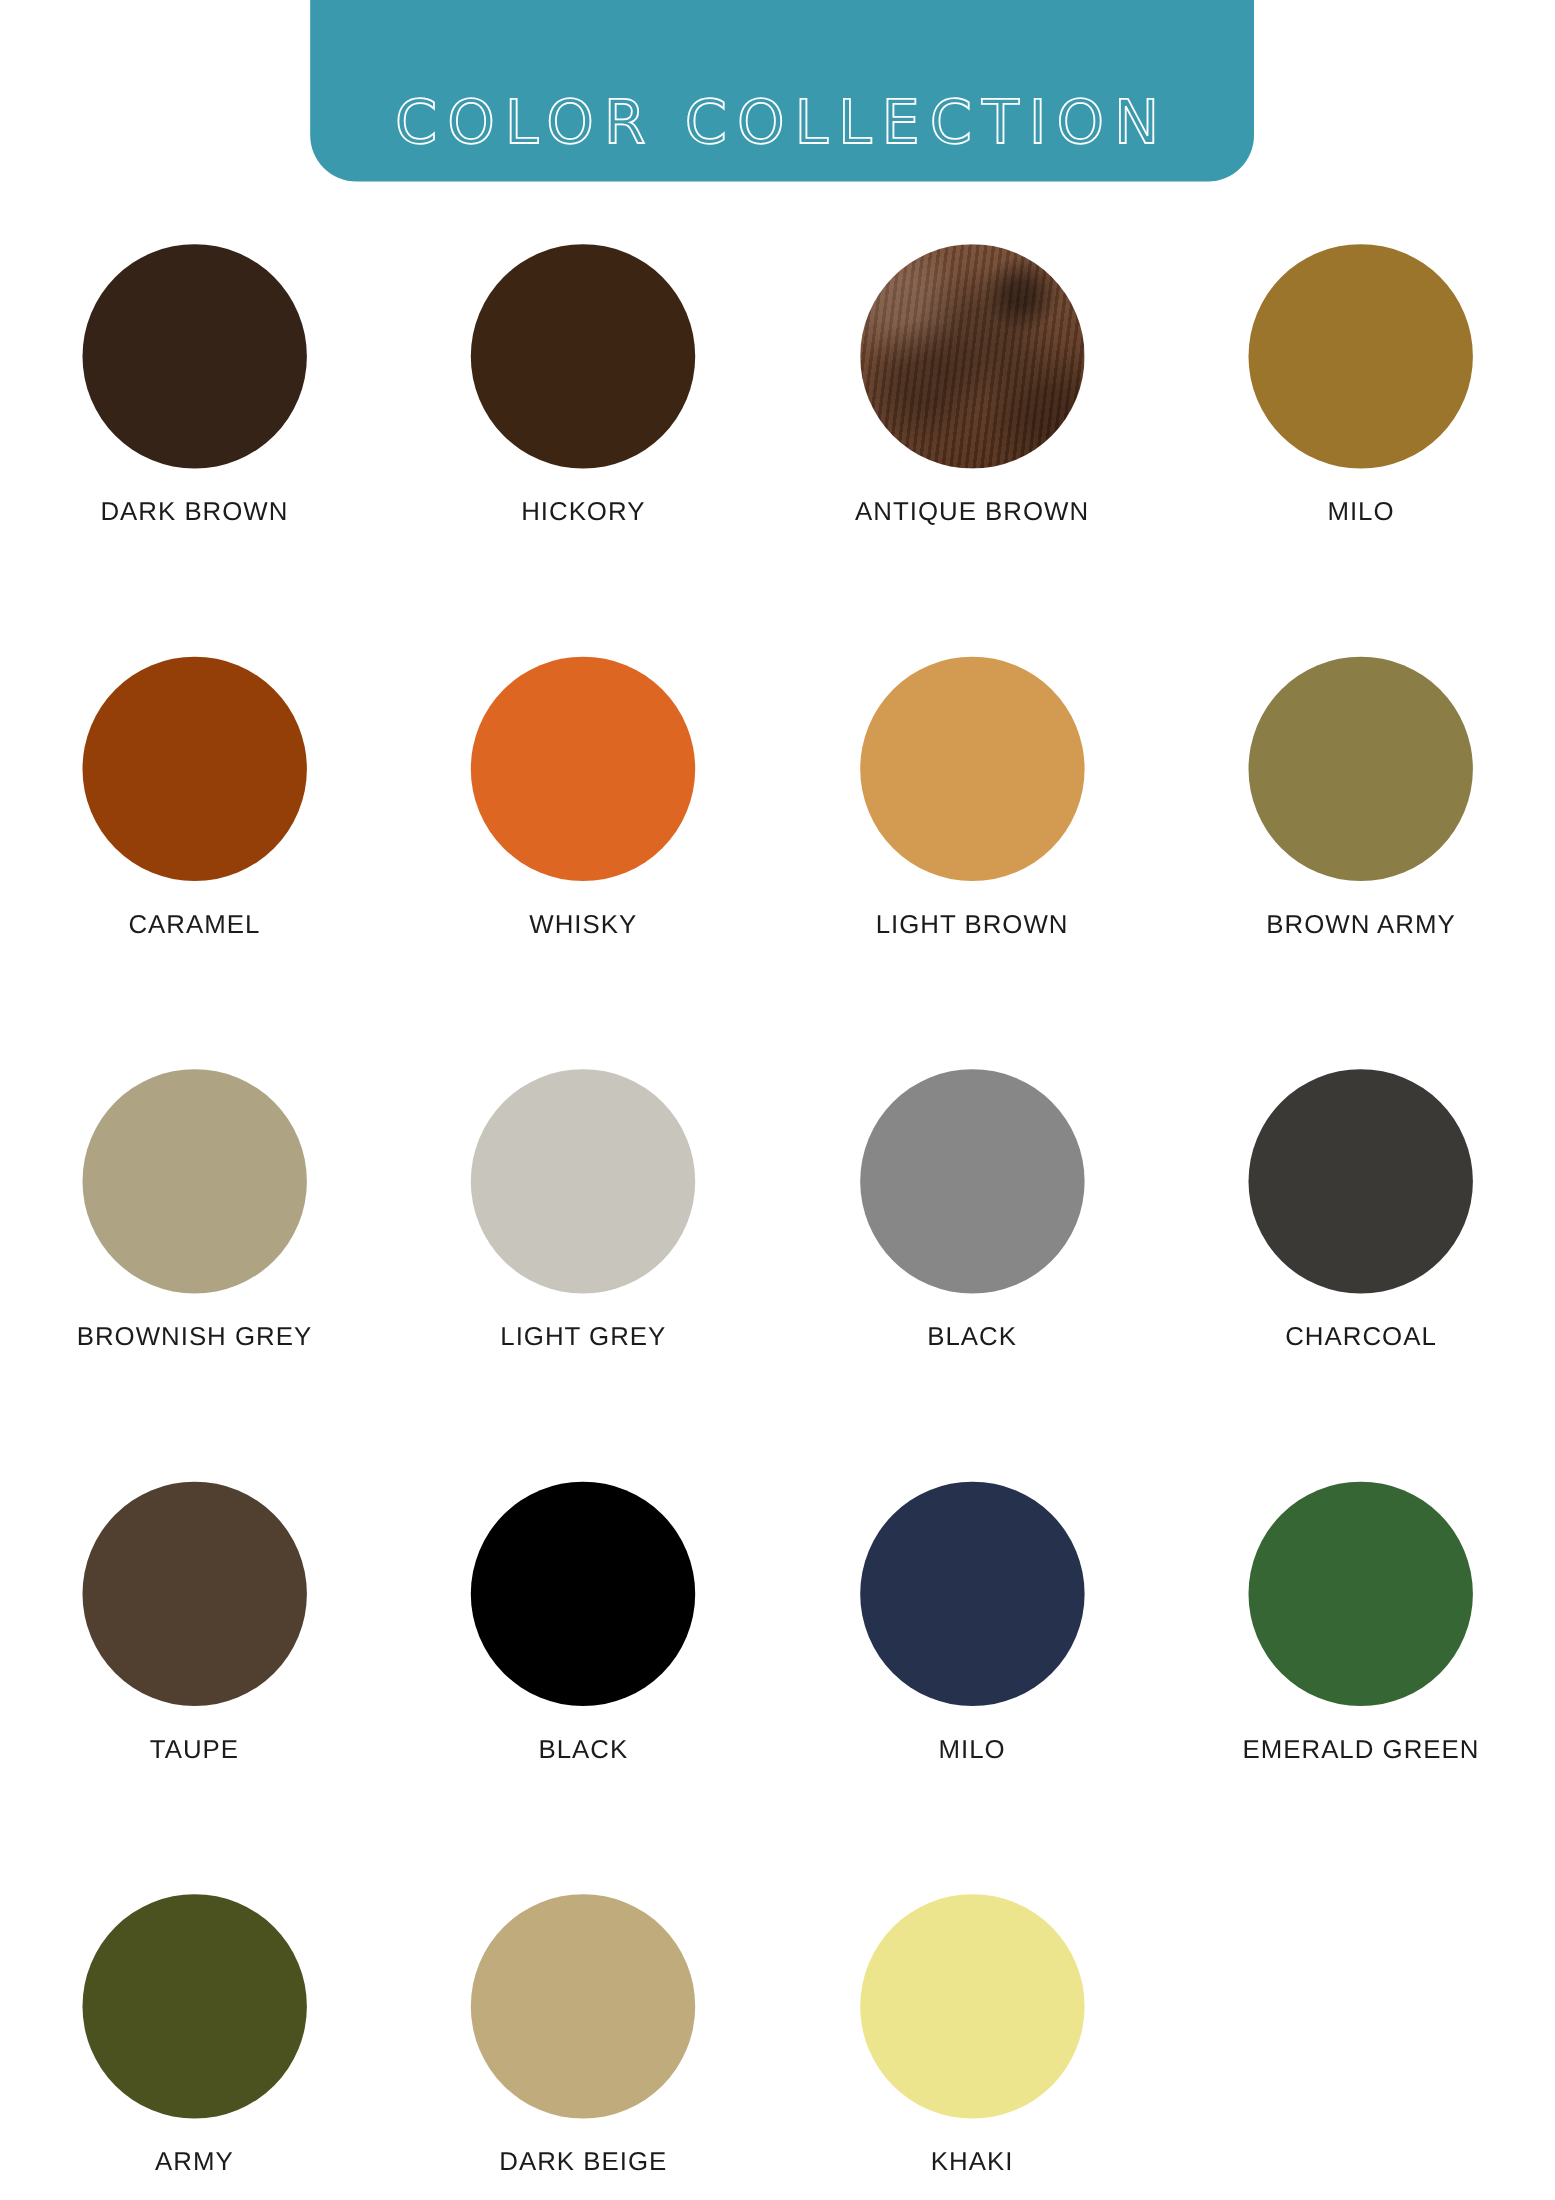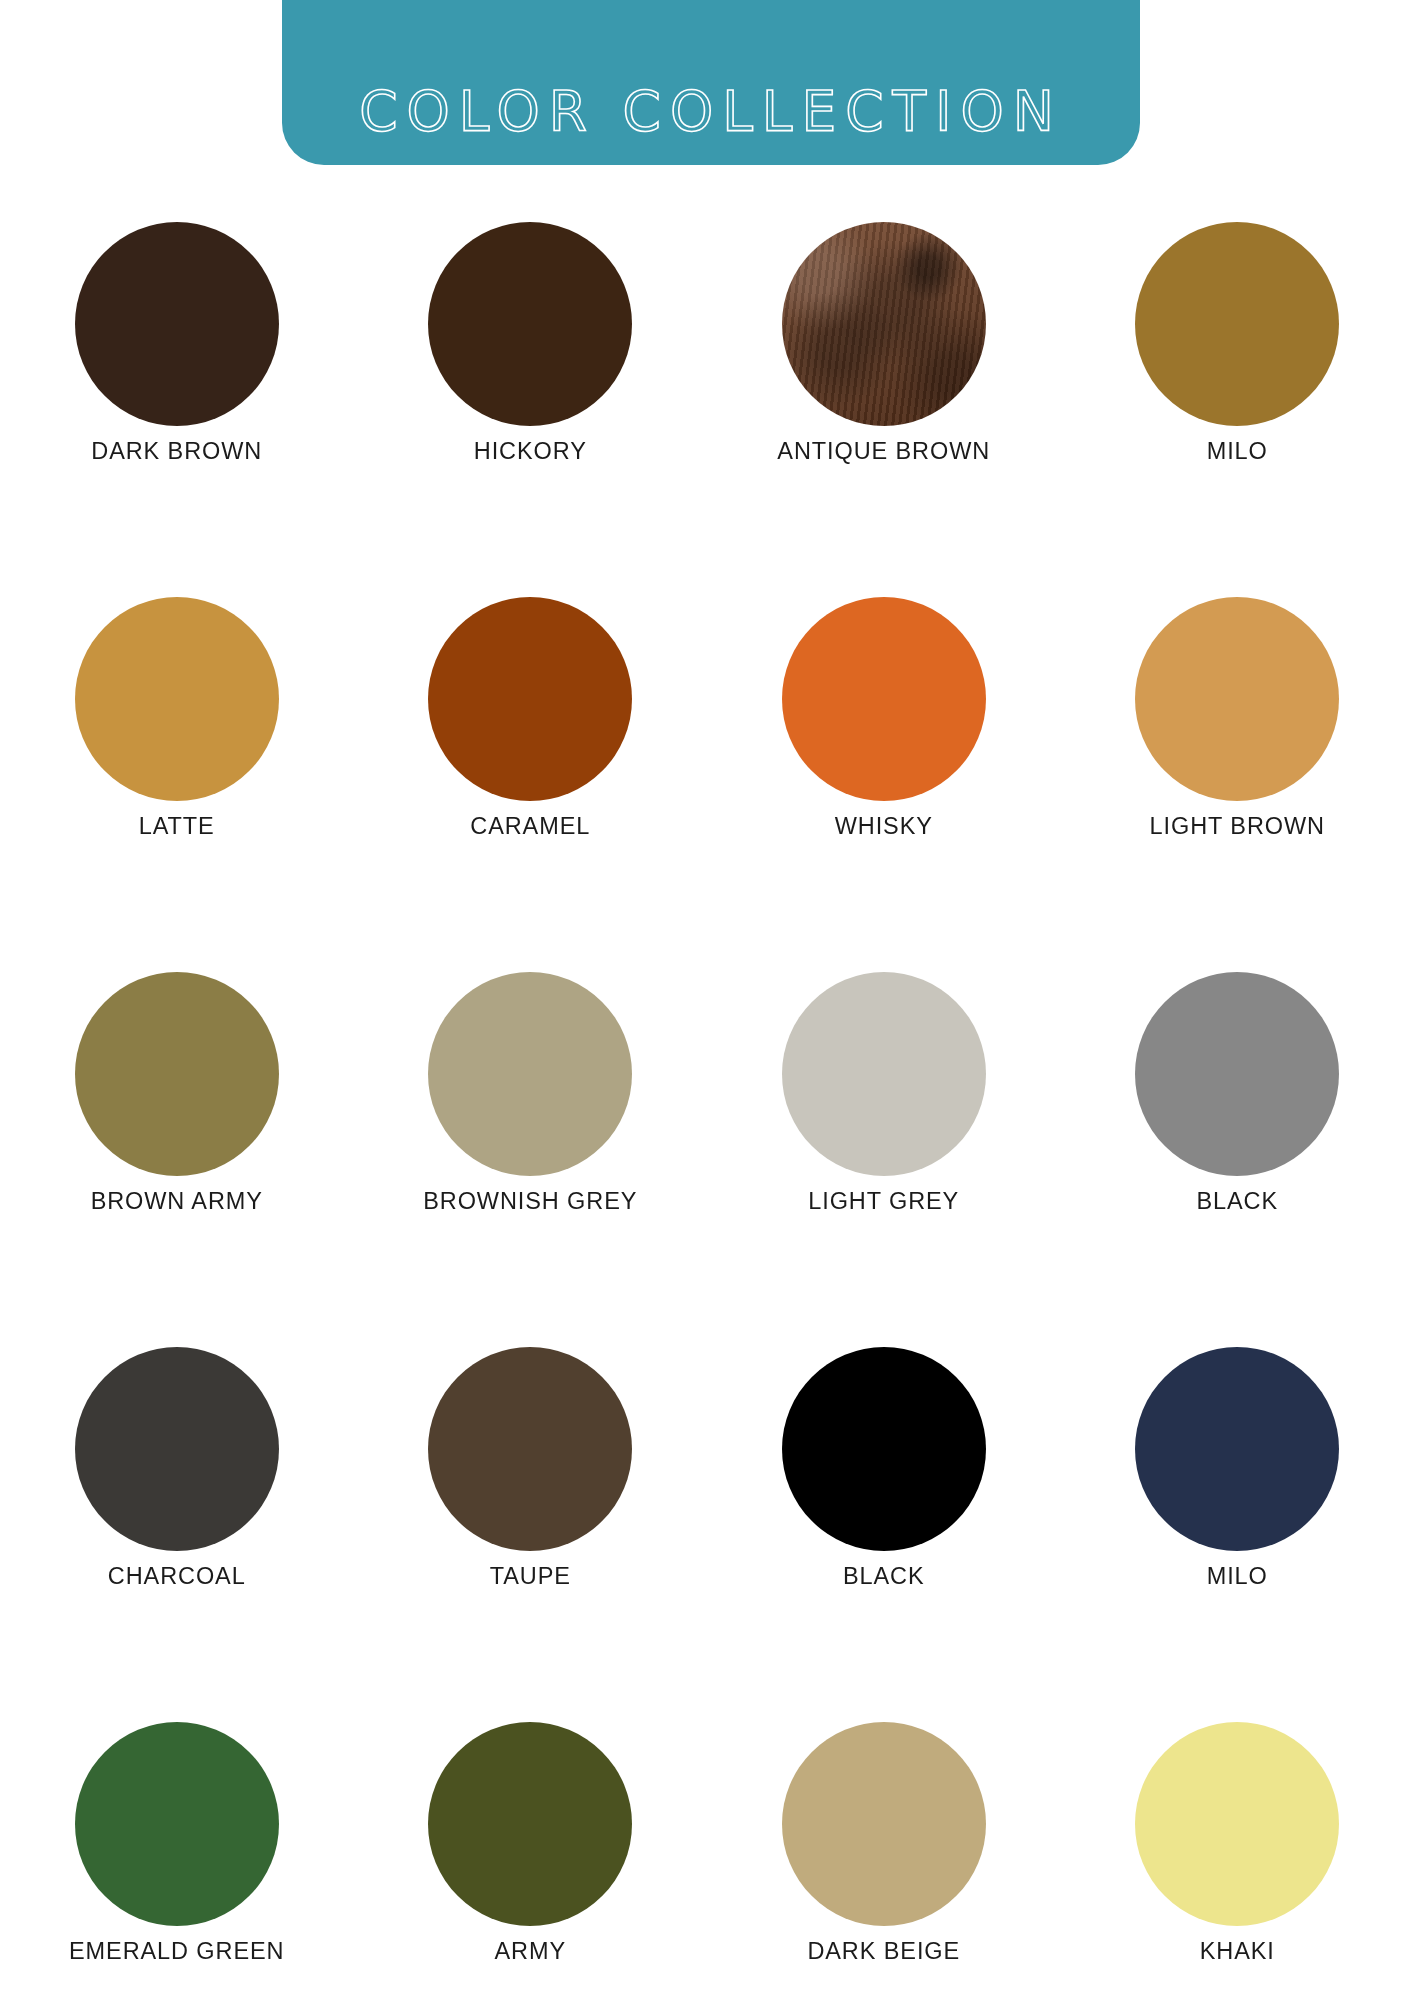--- a/index.html
+++ b/index.html
@@ -59,21 +59,21 @@
     flex-direction: column;
     align-items: center;
   }
   .swatch-circle {
     width: 204px;
     height: 204px;
     border-radius: 50%;
     flex: none;
   }
   .swatch-label {
-    margin-top: 12px;
+    margin-top: 26px;
     font-size: 23.5px;
     letter-spacing: 0.9px;
     color: #1b1b1b;
     text-align: center;
     white-space: nowrap;
     font-family: "Liberation Sans", sans-serif;
   }
 </style>
 </head>
 <body style="background: rgb(255, 255, 255);">
@@ -91,24 +91,20 @@
       <div class="swatch-circle" style="background: rgb(61, 37, 19);"></div>
       <div class="swatch-label">HICKORY</div>
     </div>
     <div class="swatch-cell">
       <div class="swatch-circle" style="background: radial-gradient(circle at 72% 22%, rgba(0, 0, 0, 0.42) 0px, rgba(0, 0, 0, 0.42) 5%, rgba(0, 0, 0, 0) 16%), radial-gradient(circle at 28% 62%, rgba(0, 0, 0, 0.26) 0px, rgba(0, 0, 0, 0.26) 10%, rgba(0, 0, 0, 0) 30%), radial-gradient(circle at 55% 40%, rgba(0, 0, 0, 0.22) 0px, rgba(0, 0, 0, 0.22) 14%, rgba(0, 0, 0, 0) 38%), radial-gradient(circle at 18% 25%, rgba(255, 255, 255, 0.1) 0px, rgba(255, 255, 255, 0.1) 9%, rgba(0, 0, 0, 0) 26%), radial-gradient(circle at 84% 74%, rgba(0, 0, 0, 0.25) 0px, rgba(0, 0, 0, 0.25) 8%, rgba(0, 0, 0, 0) 28%), repeating-linear-gradient(97deg, rgba(0, 0, 0, 0.14) 0px, rgba(0, 0, 0, 0.14) 3px, rgba(255, 255, 255, 0.05) 3px, rgba(255, 255, 255, 0.05) 7px), linear-gradient(160deg, rgba(255, 255, 255, 0.12), rgba(0, 0, 0, 0.3)) rgb(107, 58, 30);"></div>
       <div class="swatch-label">ANTIQUE BROWN</div>
     </div>
     <div class="swatch-cell">
       <div class="swatch-circle" style="background: rgb(155, 117, 44);"></div>
       <div class="swatch-label">MILO</div>
-    </div>
-    <div class="swatch-cell">
-      <div class="swatch-circle" style="background: rgb(199, 147, 63);"></div>
-      <div class="swatch-label">LATTE</div>
     </div>
     <div class="swatch-cell">
       <div class="swatch-circle" style="background: rgb(147, 63, 7);"></div>
       <div class="swatch-label">CARAMEL</div>
     </div>
     <div class="swatch-cell">
       <div class="swatch-circle" style="background: rgb(221, 103, 34);"></div>
       <div class="swatch-label">WHISKY</div>
     </div>
     <div class="swatch-cell">

